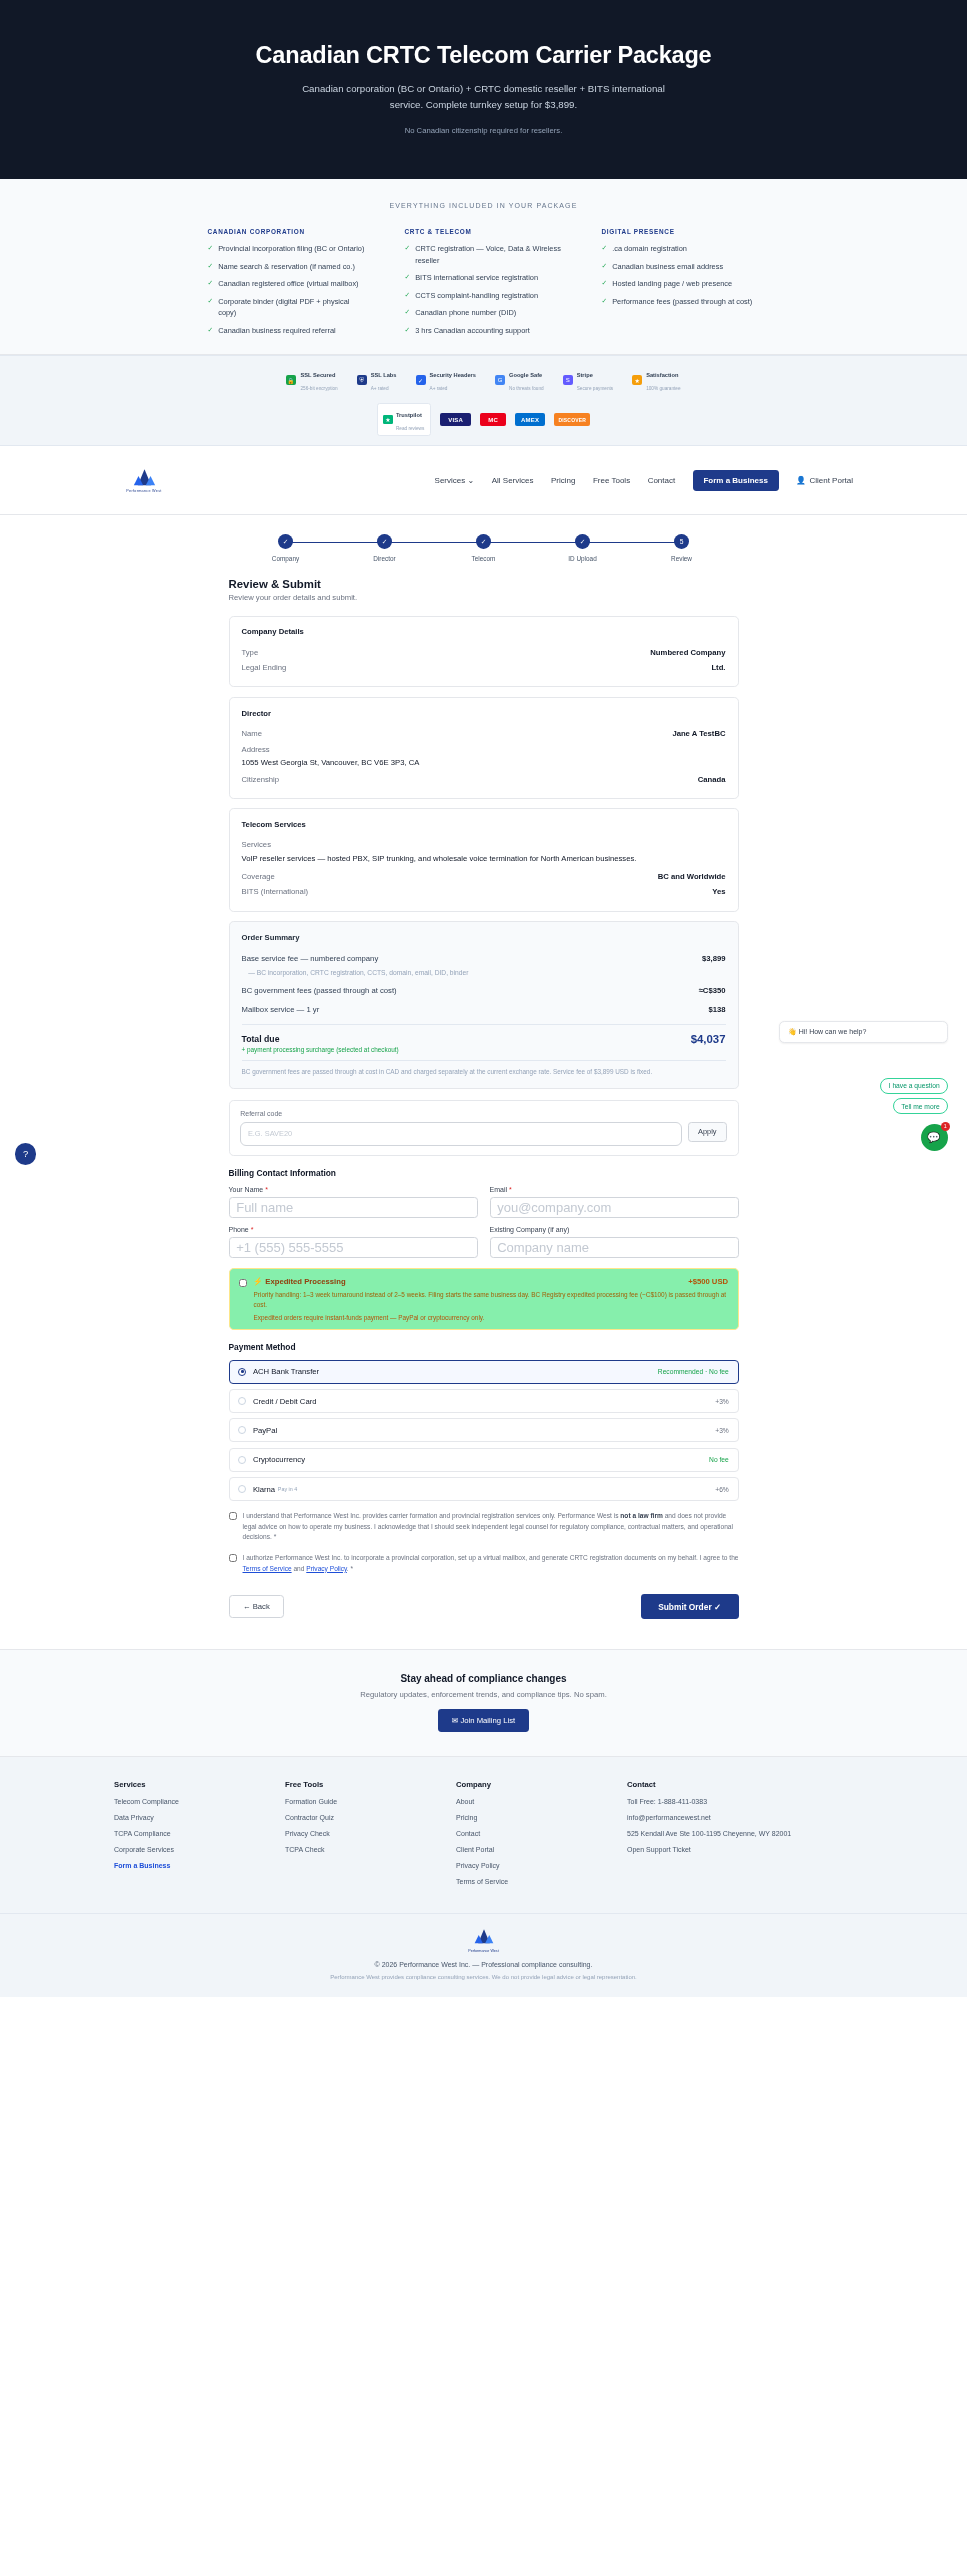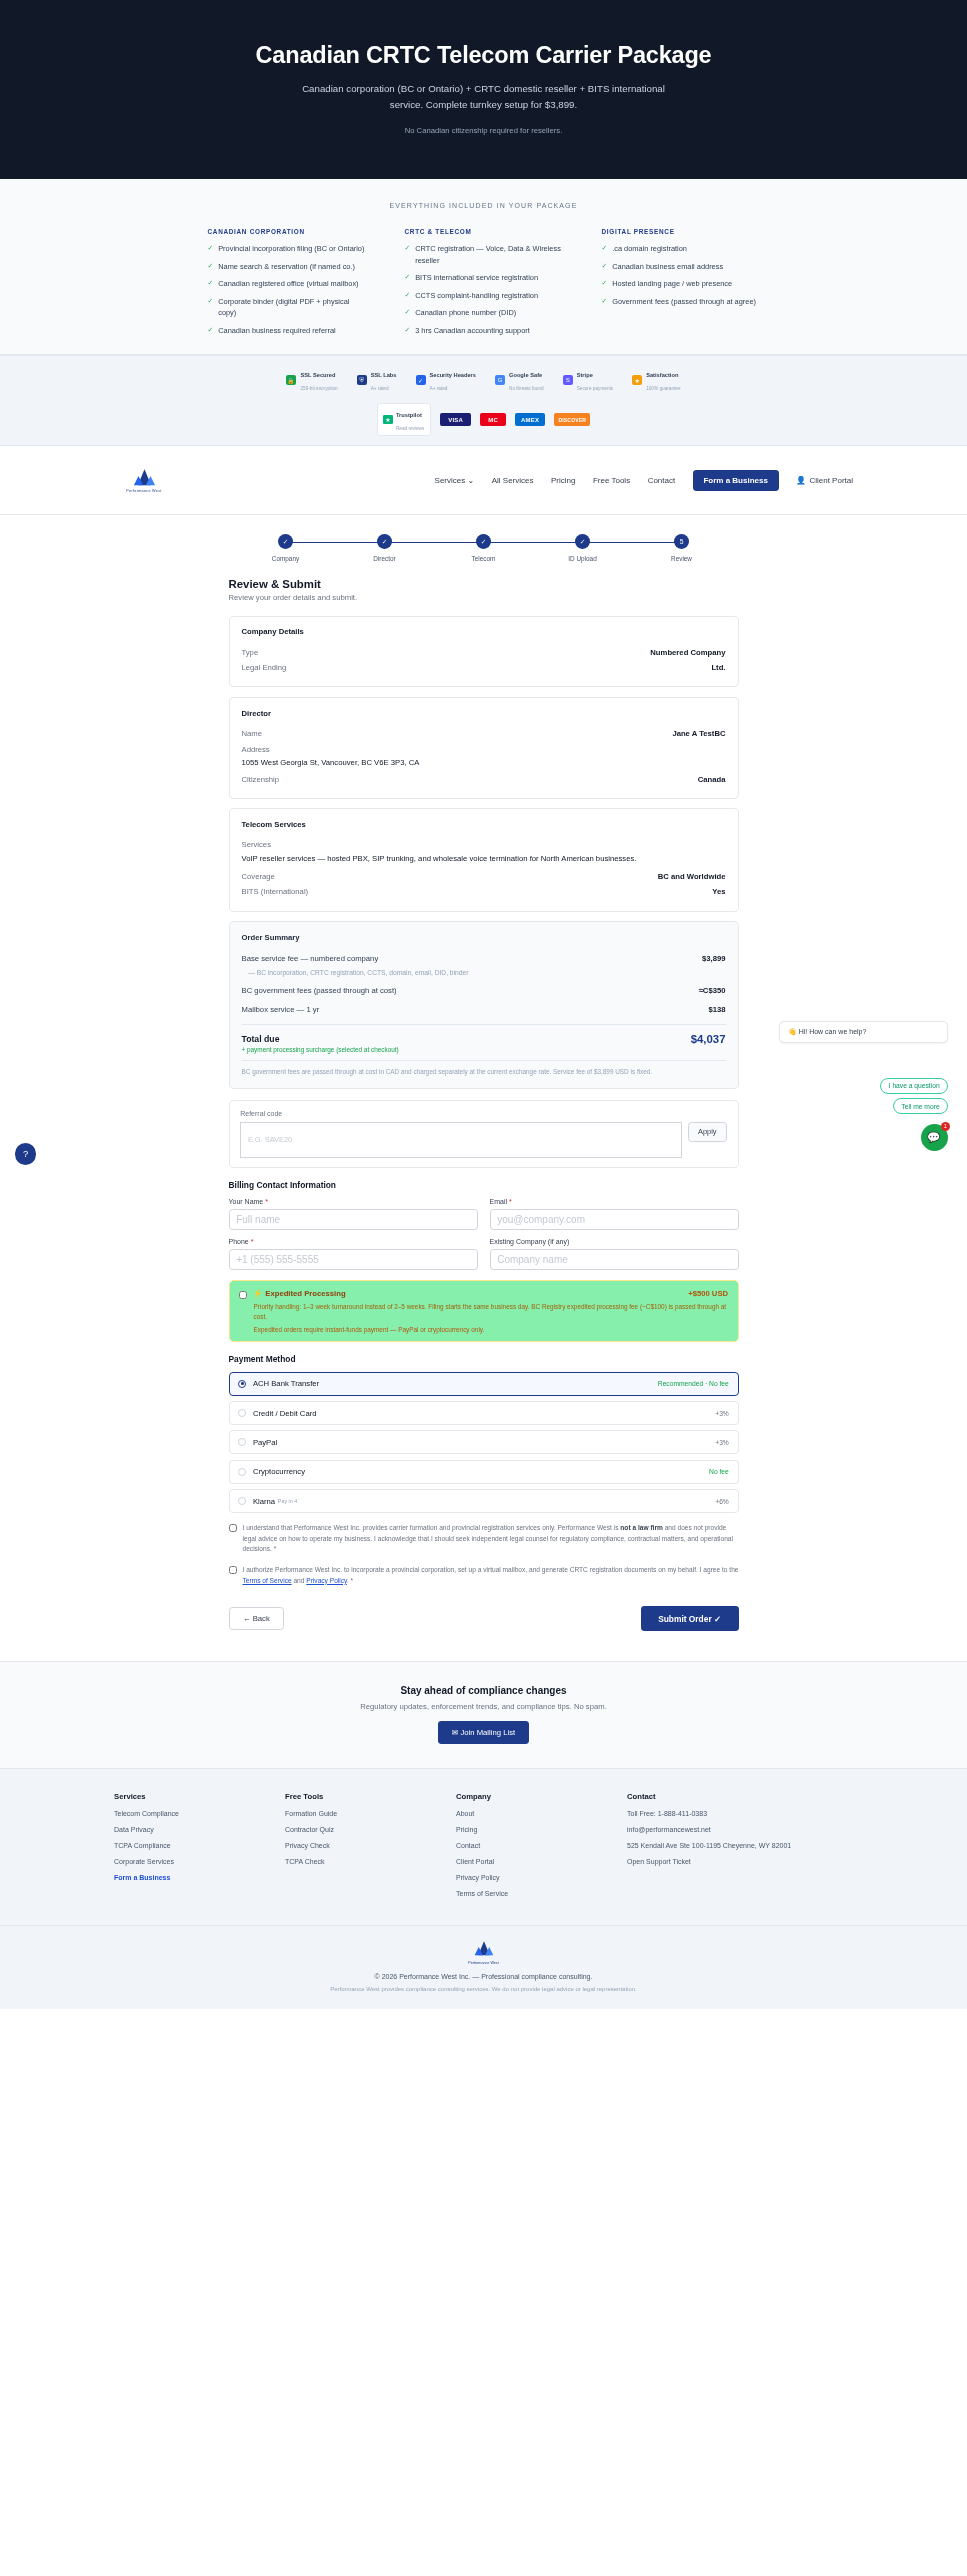--- a/index.html
+++ b/index.html
@@ -197,37 +197,37 @@
   .snote-green { font-size: 6.4px; color: #16a34a; padding: 1.3px 0 6.7px; }
   .sfine { font-size: 6.4px; color: #94a3b8; line-height: 1.55; border-top: 0.7px solid #e2e8f0; padding-top: 6.7px; }
 
   
   .referral {
     border: 0.7px solid #e5e7eb; border-radius: 4.7px; padding: 9.4px 10.7px; margin-bottom: 12px;
   }
   .referral .lab { font-size: 7px; color: #6b7280; margin-bottom: 4.7px; }
   .referral .inline { display: flex; gap: 5.4px; }
   .referral input {
-    flex: 1; height: 36px; border: 0.7px solid #d1d5db; border-radius: 0;
+    flex: 1; height: 24px; border: 0.7px solid #d1d5db; border-radius: 6px;
     padding: 0 6.7px; font-size: 7.4px; font-family: inherit; color: #111827;
   }
   .referral input::placeholder { color: #c3c9d2; }
   .btn-apply {
     width: 39px; height: 20px; border: 0.7px solid #d1d5db; border-radius: 3.4px;
     background: #f8fafc; font-size: 7.4px; color: #374151; cursor: pointer;
   }
 
   
   .sec-title { font-size: 8.4px; font-weight: bold; margin-bottom: 8px; color: #111827; }
   .grid2 { display: grid; grid-template-columns: 1fr 1fr; gap: 8.7px 12px; margin-bottom: 10.7px; }
   .field label { display: block; font-size: 7px; color: #374151; margin-bottom: 3.4px; }
   .field label .req { color: #dc2626; }
   .field input {
     width: 100%; height: 21px; border: 0.7px solid #d1d5db; border-radius: 3.4px;
-    padding: 0 6.7px; font-size: 10px; font-family: inherit; color: #111827;
+    padding: 0 6.7px; font-size: 13px; font-family: inherit; color: #111827;
   }
   .field input::placeholder { color: #c3c9d2; }
 
   
   .expedite {
     background: #86efac; border: 0.7px solid #fde68a; border-radius: 4.7px;
     padding: 8px 9.4px; display: flex; gap: 6.7px; margin-bottom: 12px;
   }
   .expedite .cb { margin-top: 1.3px; }
   .expedite .hdr { display: flex; justify-content: space-between; }
@@ -376,21 +376,21 @@
           <li><span class="chk">✓</span><span>3 hrs Canadian accounting support</span></li>
         </ul>
       </div>
 
       <div class="col">
         <h4>DIGITAL PRESENCE</h4>
         <ul>
           <li><span class="chk">✓</span><span>.ca domain registration</span></li>
           <li><span class="chk">✓</span><span>Canadian business email address</span></li>
           <li><span class="chk">✓</span><span>Hosted landing page / web presence</span></li>
-          <li><span class="chk">✓</span><span>Government fees (passed through at agree)</span></li>
+          <li><span class="chk">✓</span><span>Performance fees (passed through at cost)</span></li>
         </ul>
       </div>
 
     </div>
   </section>
 
   <section class="trustbar">
     <div class="badges">
       <div class="badge">
         <span class="bi" style="background:#16a34a">🔒</span>

